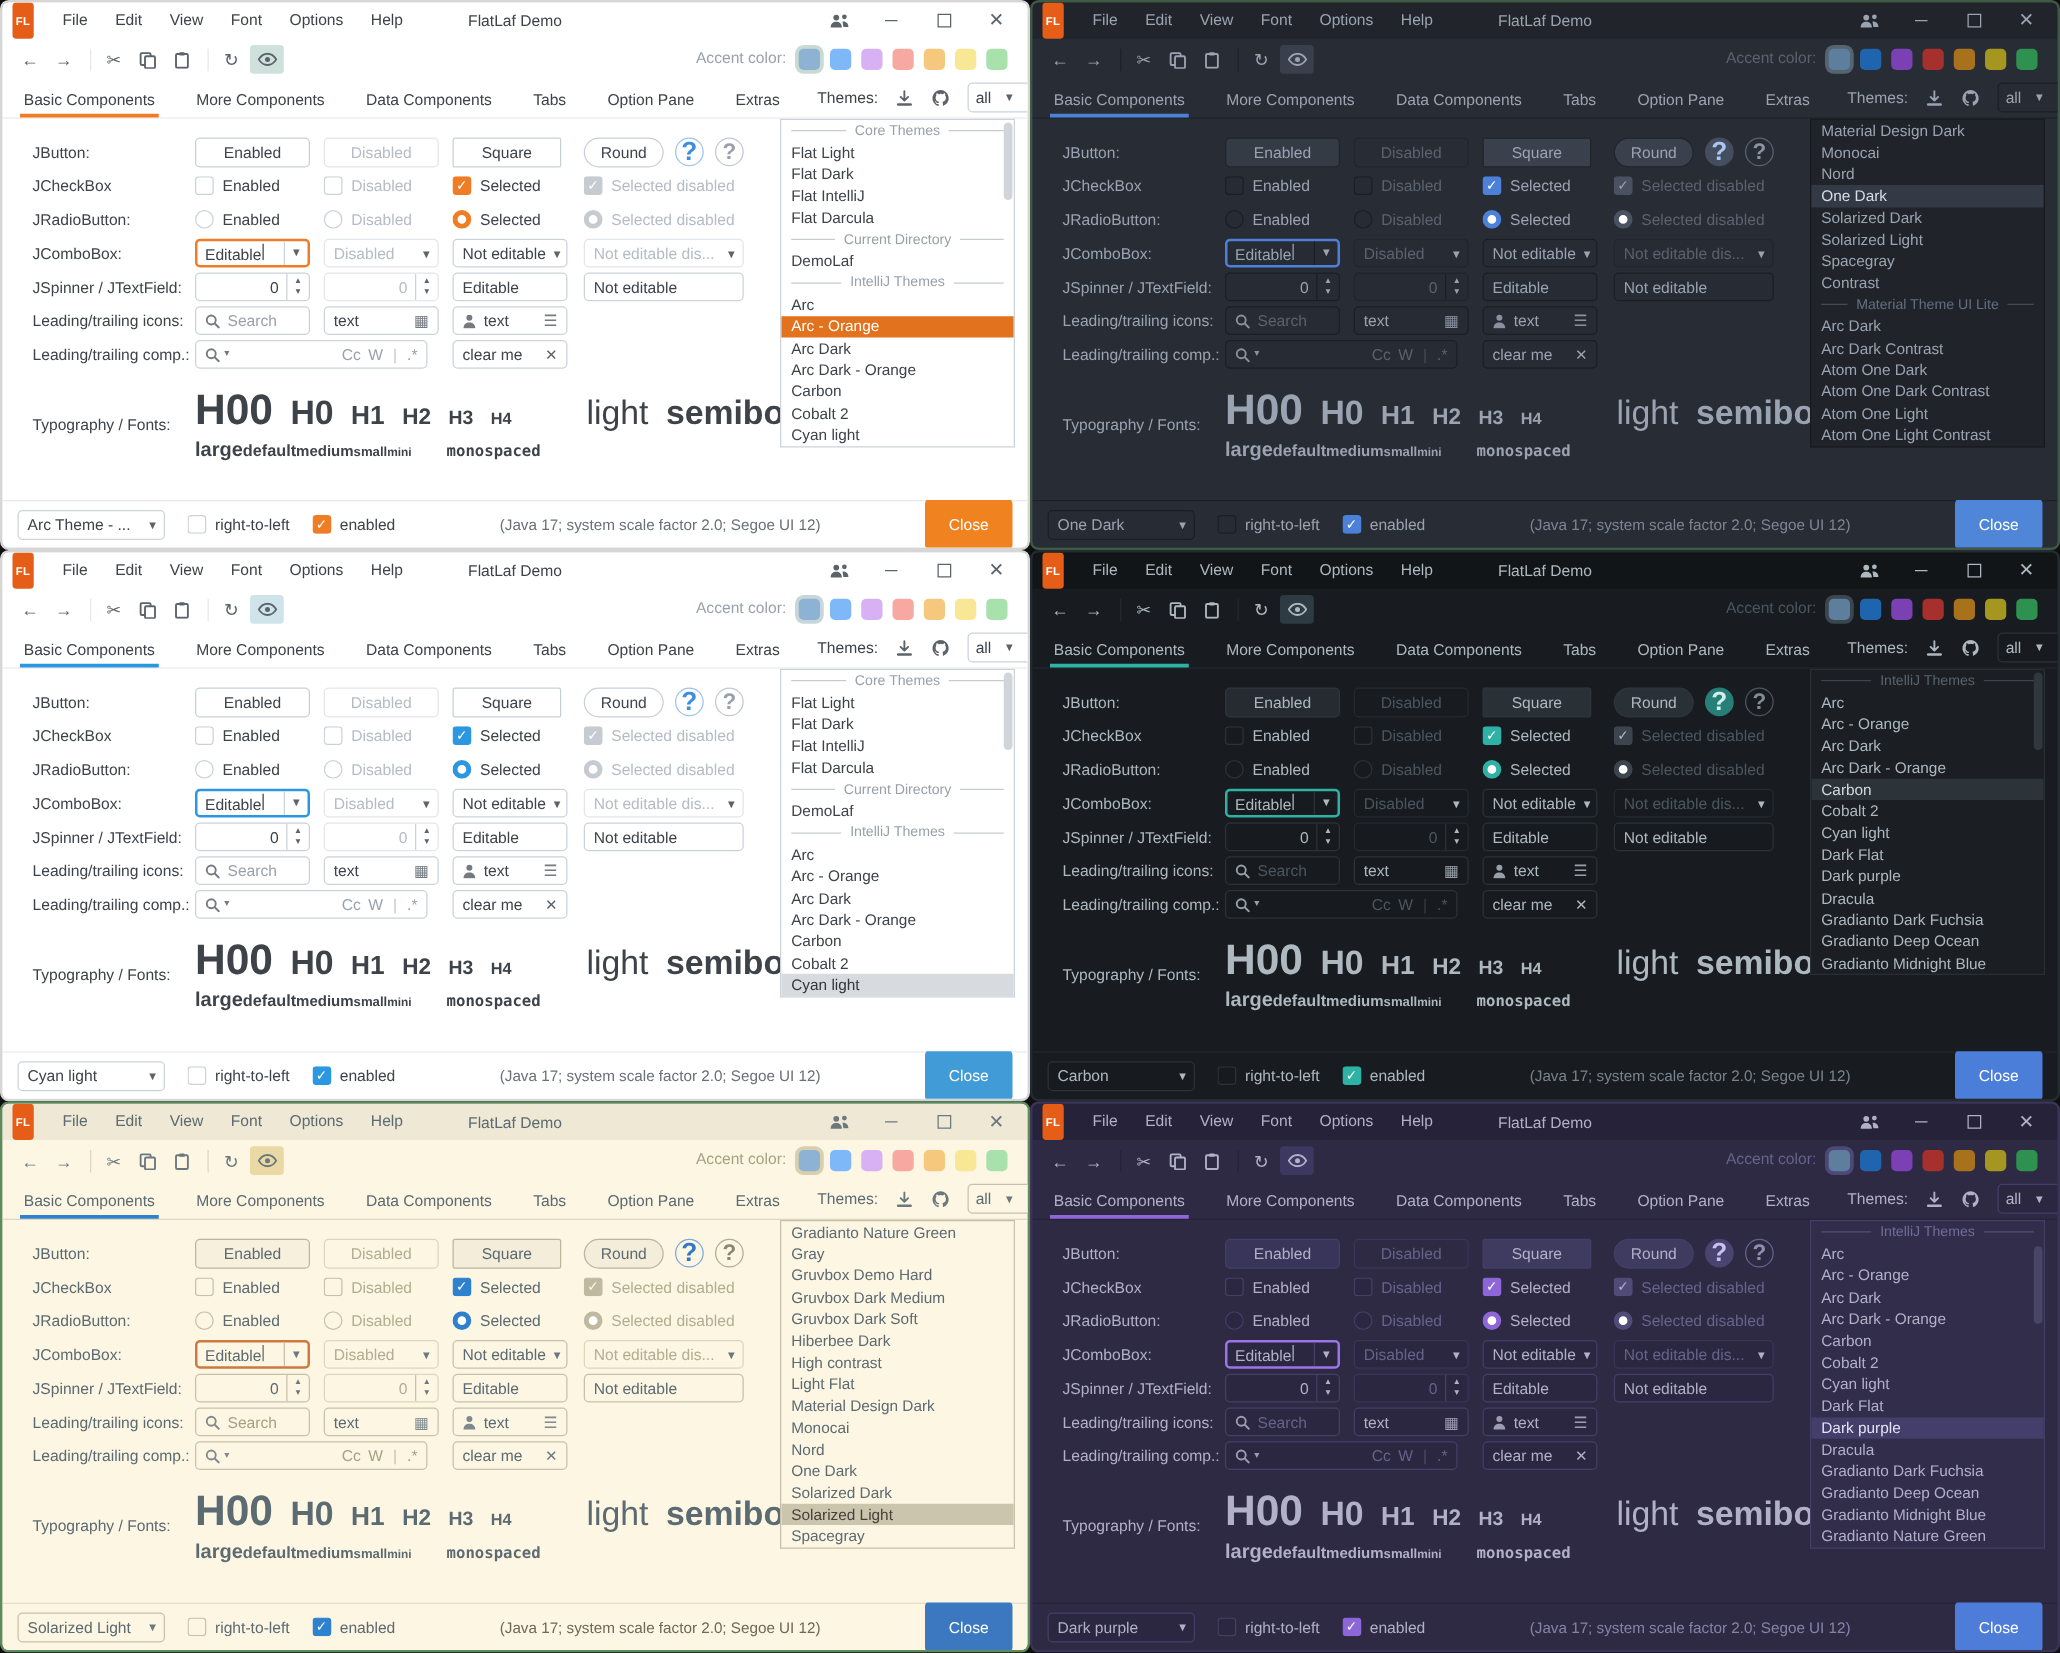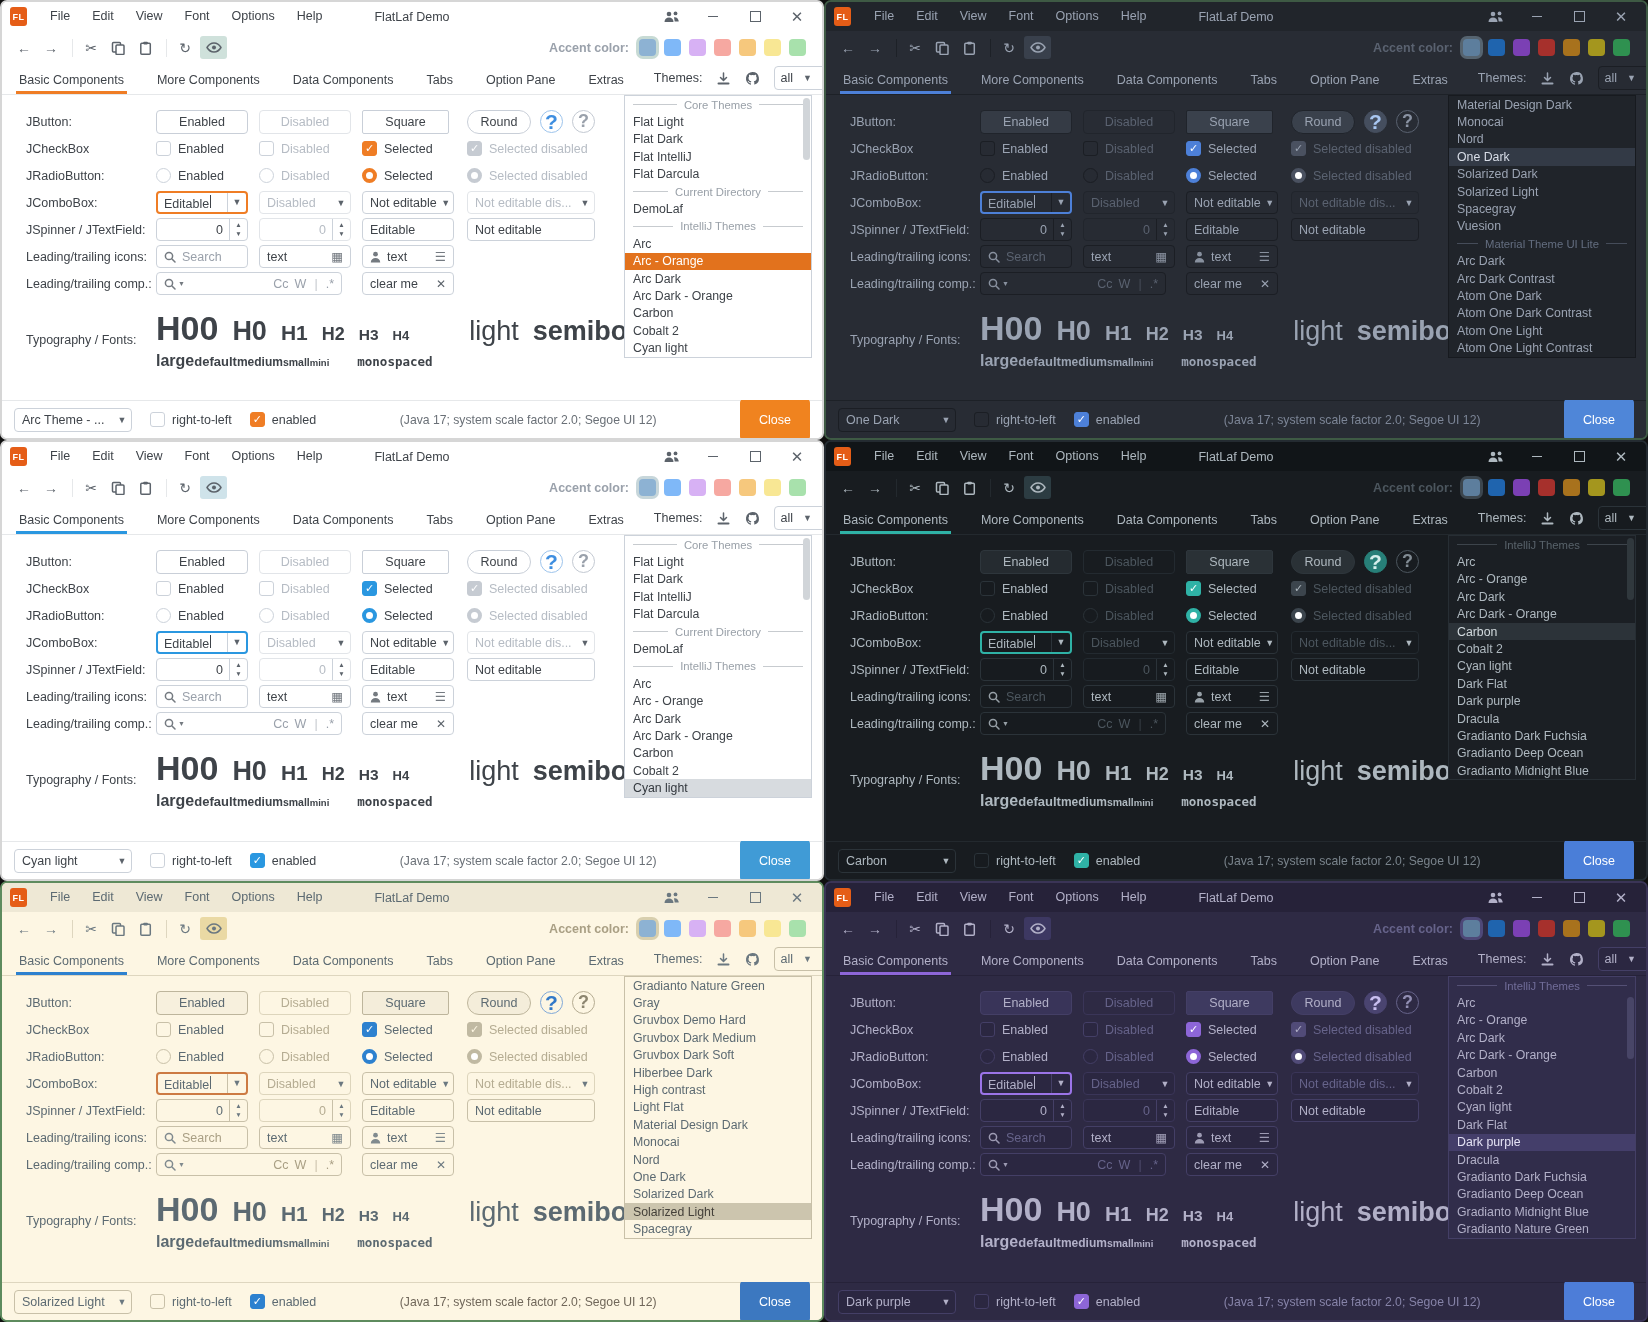--- a/index.html
+++ b/index.html
@@ -2,38 +2,38 @@
 <html><head>
 <meta charset="utf-8">
 <style>
   html,body{margin:0;padding:0;background:#101010;}
   body{font-family:"Liberation Sans",sans-serif;-webkit-font-smoothing:antialiased;}
   #grid{display:grid;grid-template-columns:824px 824px;grid-template-rows:440px 441px 441px;width:1648px;height:1322px;}
   .panel{box-sizing:border-box;width:824px;height:100%;display:flex;flex-direction:column;overflow:hidden;
     border:2px solid var(--border);border-radius:7px;background:var(--win);color:var(--text);font-size:12.5px;}
   
   .titlebar{height:29px;flex:0 0 29px;display:flex;align-items:center;background:var(--bar);padding:0 8px;position:relative;}
-  .logo{width:17px;height:19px;border-radius:3px;background:#e55d17;color:#fff;font-weight:bold;font-size:9px;
+  .logo{width:17px;height:29px;border-radius:3px;background:#e55d17;color:#fff;font-weight:bold;font-size:9px;
     display:flex;align-items:center;justify-content:center;letter-spacing:.5px;}
   .menus{display:flex;margin-left:12px;}
   .mi{padding:0 11px;line-height:29px;color:var(--text);cursor:default;}
   .wtitle{position:absolute;left:0;right:0;text-align:center;color:var(--text);pointer-events:none;}
   .winbtns{margin-left:auto;display:flex;align-items:center;gap:8px;z-index:1;}
   .wb{width:34px;height:24px;display:flex;align-items:center;justify-content:center;color:var(--icon);font-size:14px;}
   .maxbox{width:9px;height:9px;border:1.4px solid var(--icon);display:inline-block;}
   .minline{width:10px;height:0;border-top:1.6px solid var(--icon);display:inline-block;}
   .xglyph{font-size:15px;line-height:1;}
   
   .toolbar{height:33px;flex:0 0 33px;display:flex;align-items:center;background:var(--win);padding:0 10px;}
   .tbtn{min-width:24px;height:23px;display:flex;align-items:center;justify-content:center;color:var(--icon);
     font-size:14px;border-radius:3px;margin-right:3px;}
   .tbtn svg{display:block;}
   .tsep{width:1px;height:18px;background:var(--sep);margin:0 6px;}
   .eyebtn{background:var(--eyebg);width:27px;}
-  .acright{margin-left:auto;display:flex;align-items:center;font-weight:bold;}
+  .acright{margin-left:auto;display:flex;align-items:flex-start;}
   .aclabel{color:var(--muted);margin-right:10px;}
   .swatches{display:flex;align-items:center;gap:8px;margin-right:6px;}
   .sw{width:17px;height:17px;border-radius:4px;display:inline-block;}
   .sw.sel{box-shadow:0 0 0 3px var(--ring);}
   
   .tabbar{height:30px;flex:0 0 30px;display:flex;align-items:flex-end;background:var(--win);
     border-bottom:1px solid var(--sep);padding:0 10px 0 14px;}
   .tabs{display:flex;}
   .tab{line-height:28px;padding:0 3px;margin-right:27px;color:var(--text);white-space:nowrap;}
   .tab.sel{box-shadow:inset 0 -3px 0 var(--tabline);}
@@ -877,21 +877,21 @@
             <div class="trow">
               <span>Solarized Dark</span>
             </div>
             <div class="trow">
               <span>Solarized Light</span>
             </div>
             <div class="trow">
               <span>Spacegray</span>
             </div>
             <div class="trow">
-              <span>Vuesion</span>
+              <span>Contrast</span>
             </div>
             <div class="trow hdr">
               <span>Material Theme UI Lite</span>
             </div>
             <div class="trow">
               <span>Arc Dark</span>
             </div>
             <div class="trow">
               <span>Arc Dark Contrast</span>
             </div>

